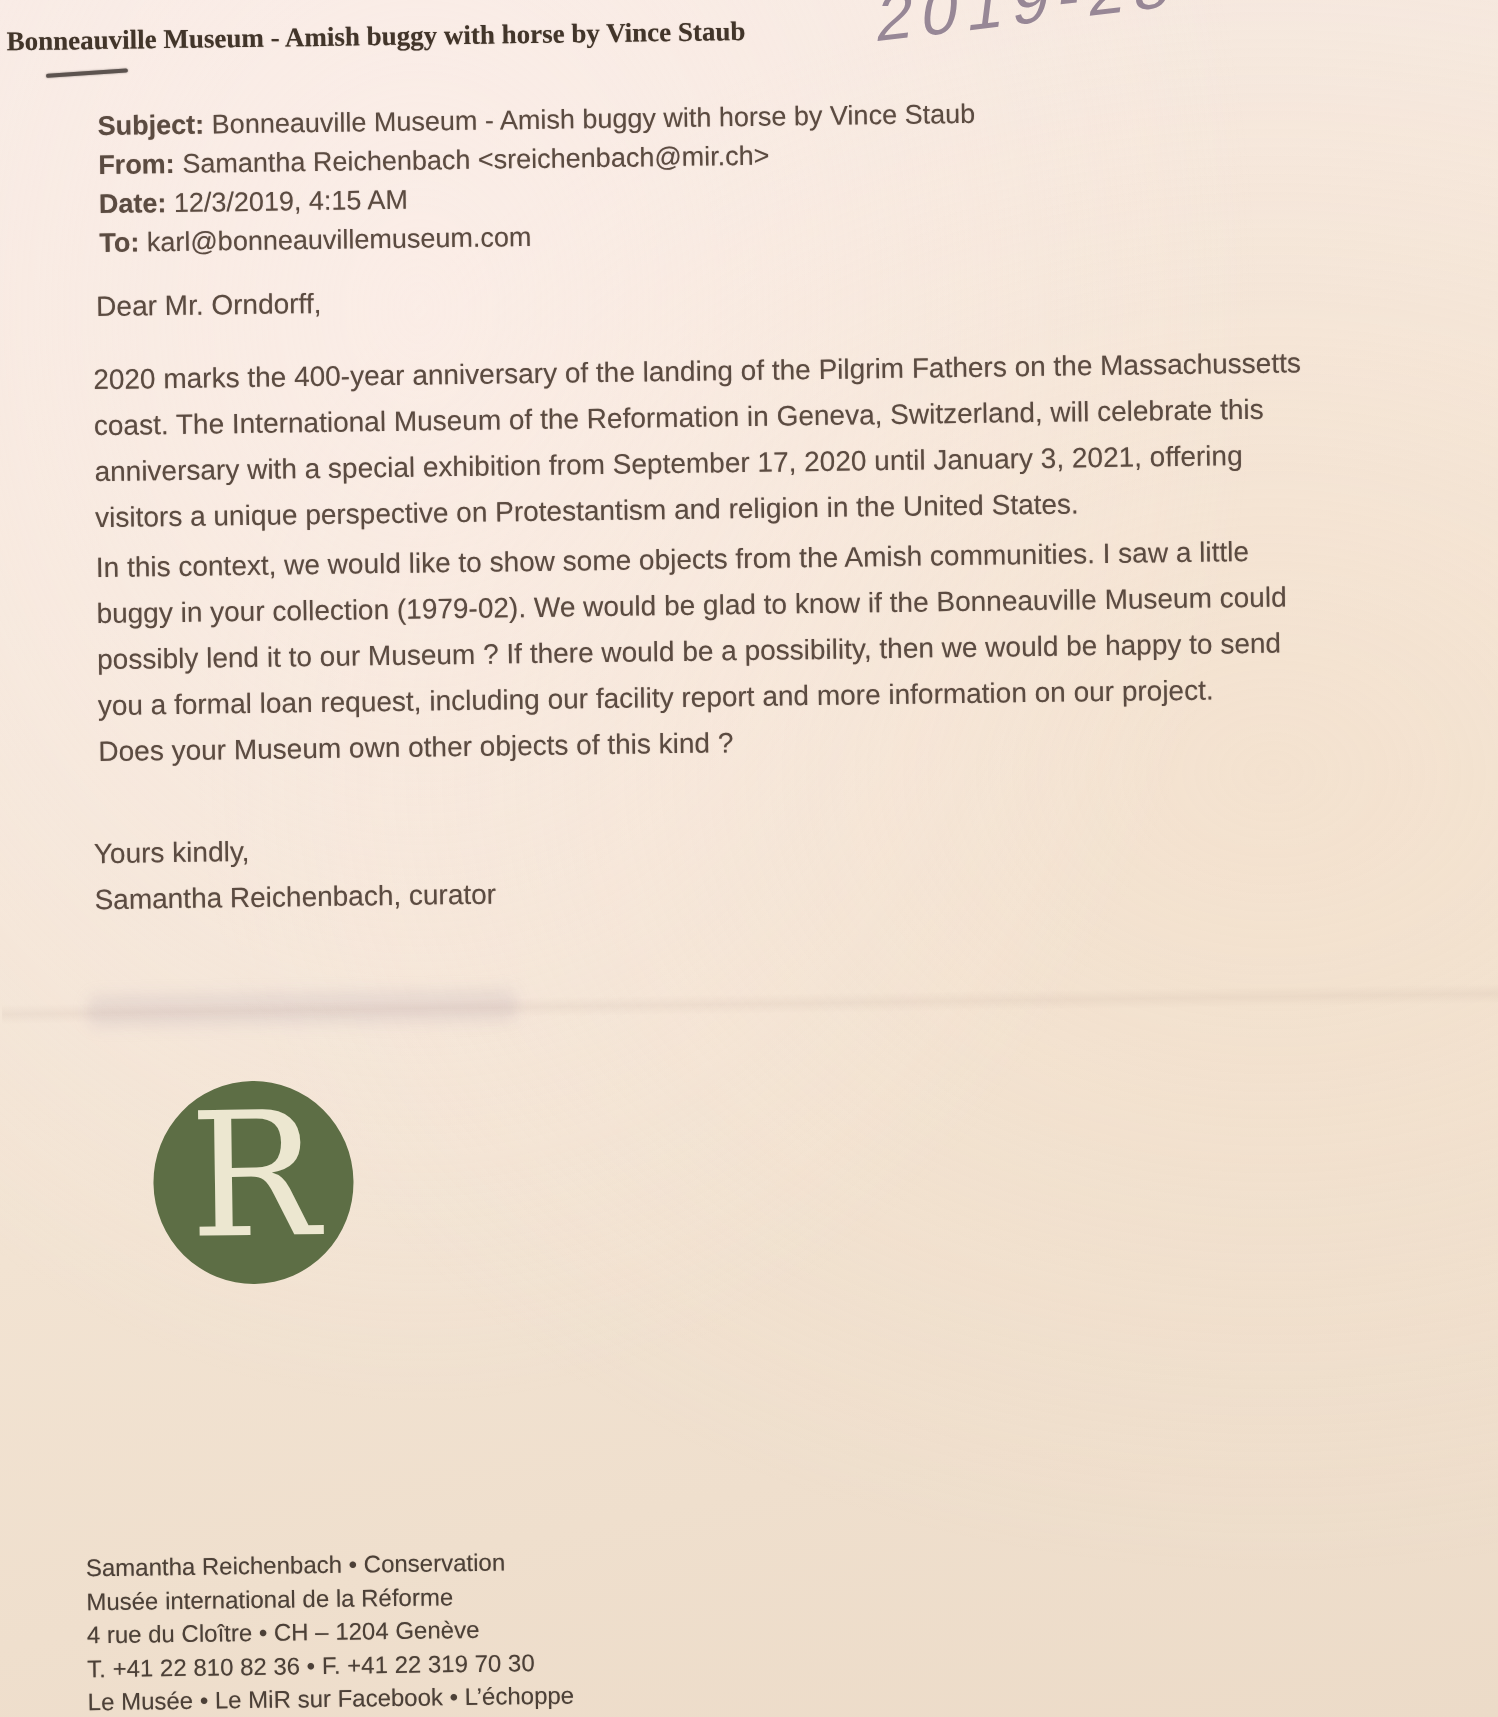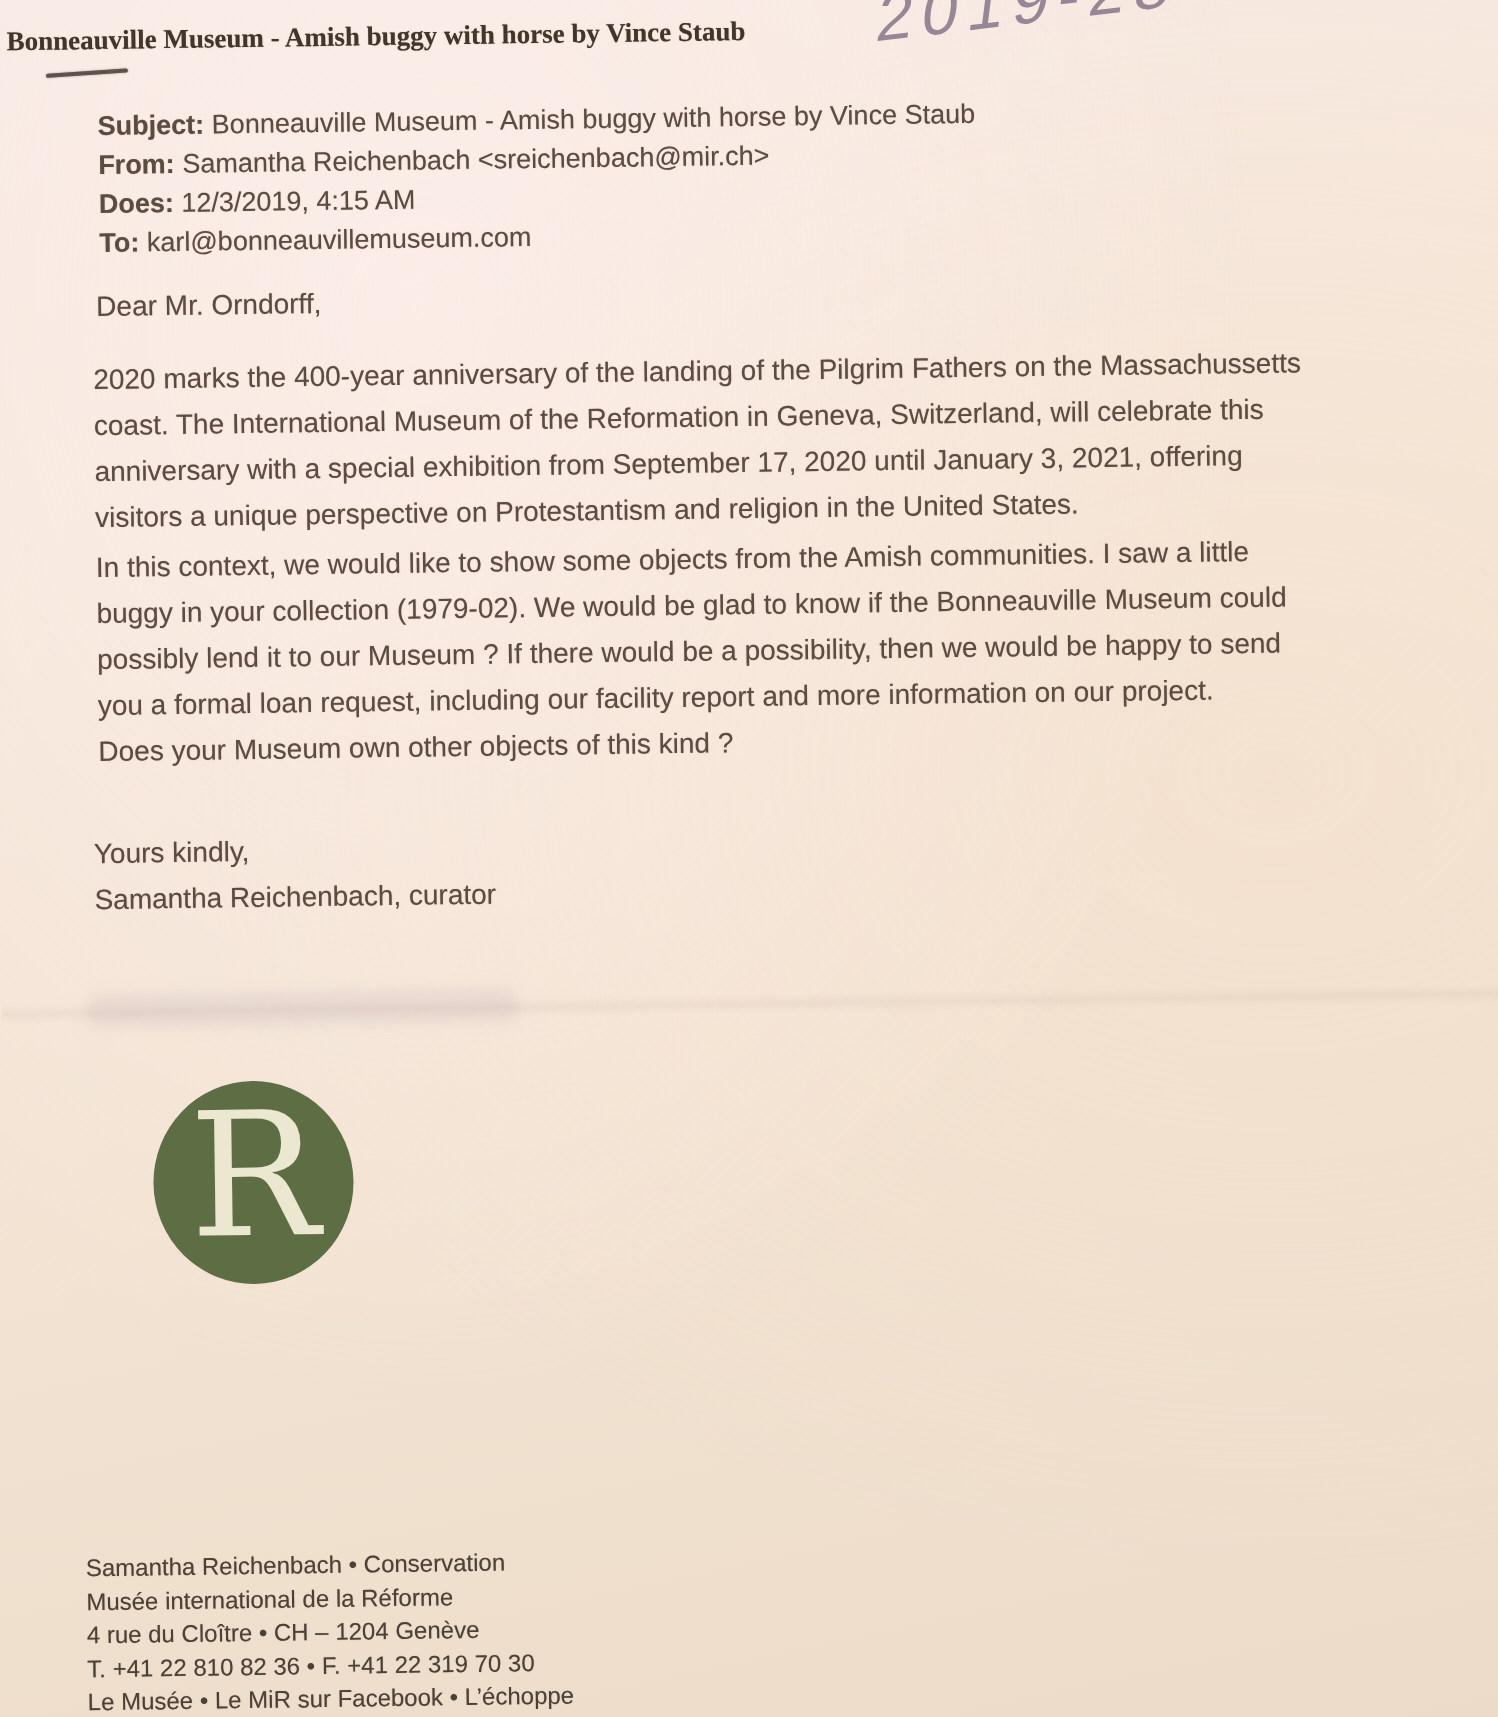--- a/index.html
+++ b/index.html
@@ -160,21 +160,21 @@
   <div class="email-headers print">
     <div class="line">
       <span class="hdr-label">Subject:</span>
       <span>Bonneauville Museum - Amish buggy with horse by Vince Staub</span>
     </div>
     <div class="line">
       <span class="hdr-label">From:</span>
       <span>Samantha Reichenbach &lt;sreichenbach@mir.ch&gt;</span>
     </div>
     <div class="line">
-      <span class="hdr-label">Does:</span>
+      <span class="hdr-label">Date:</span>
       <span>12/3/2019, 4:15 AM</span>
     </div>
     <div class="line">
       <span class="hdr-label">To:</span>
       <span>karl@bonneauvillemuseum.com</span>
     </div>
   </div>
 
   <div class="salutation print line">Dear Mr. Orndorff,</div>
 

